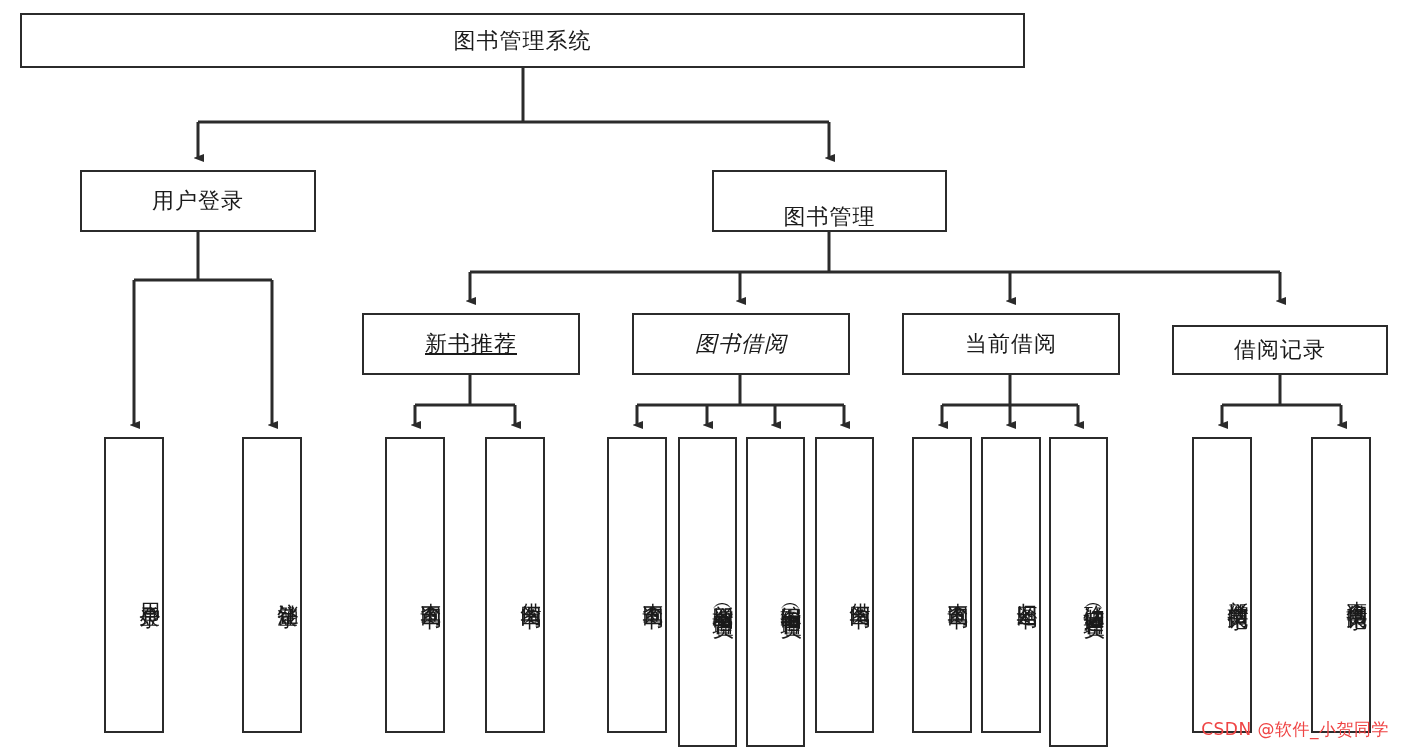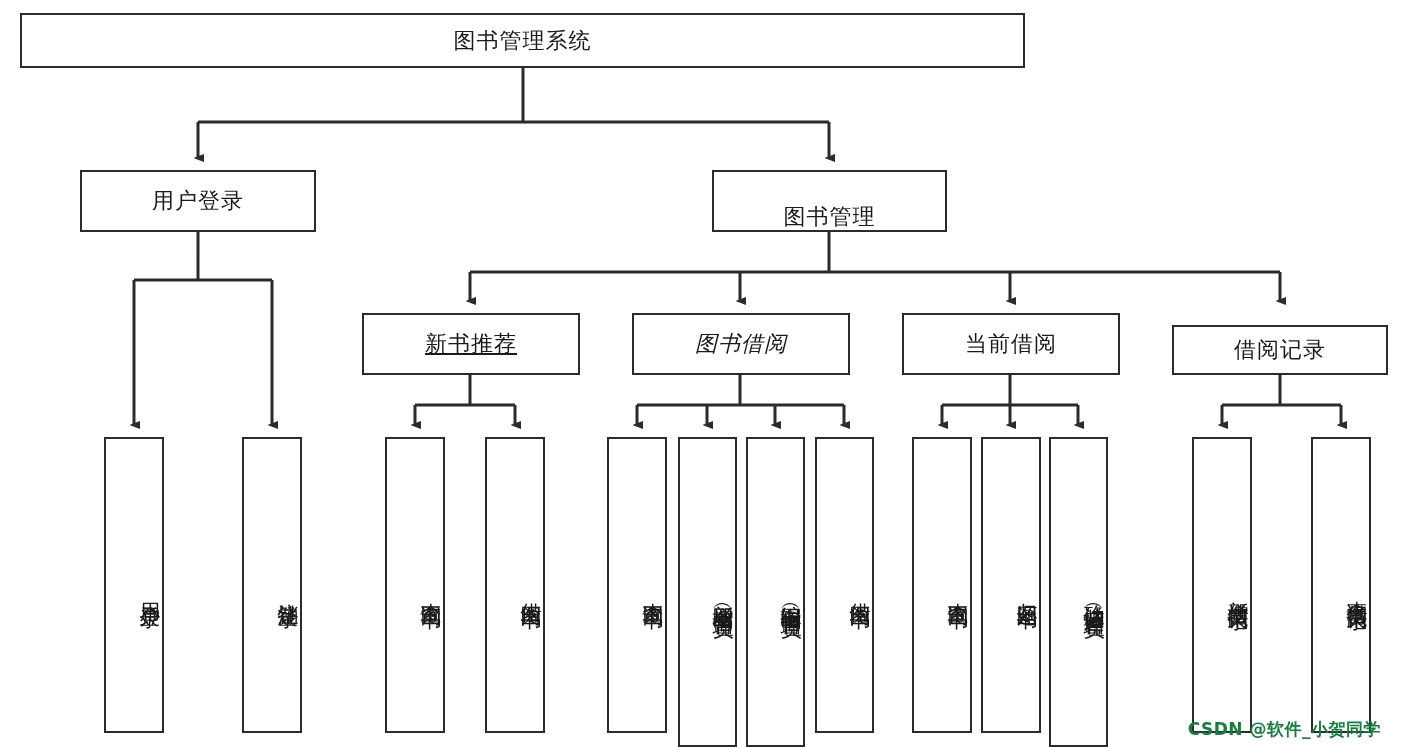--- a/index.html
+++ b/index.html
@@ -44,27 +44,26 @@
   svg.wires {
     position: absolute;
     left: 0;
     top: 0;
     width: 1405px;
     height: 747px;
     pointer-events: none;
   }
   .watermark {
     position: absolute;
-    right: 24px;
+    right: 16px;
     bottom: 6px;
     font-size: 17px;
-    color: #15803d;
+    color: #ef4444;
     letter-spacing: 0.5px;
     white-space: nowrap;
-    font-weight: bold;
   }
 </style>
 </head>
 <body>
 
 <div id="canvas">
 
   <svg class="wires" viewBox="0 0 1405 747">
     <defs>
       <marker id="arrow" markerWidth="10" markerHeight="10" refX="4" refY="6" orient="auto" markerUnits="userSpaceOnUse">

